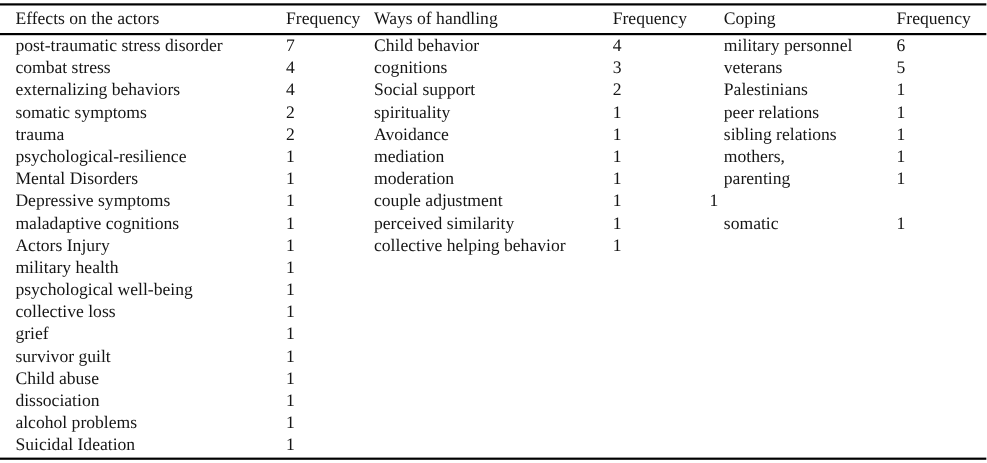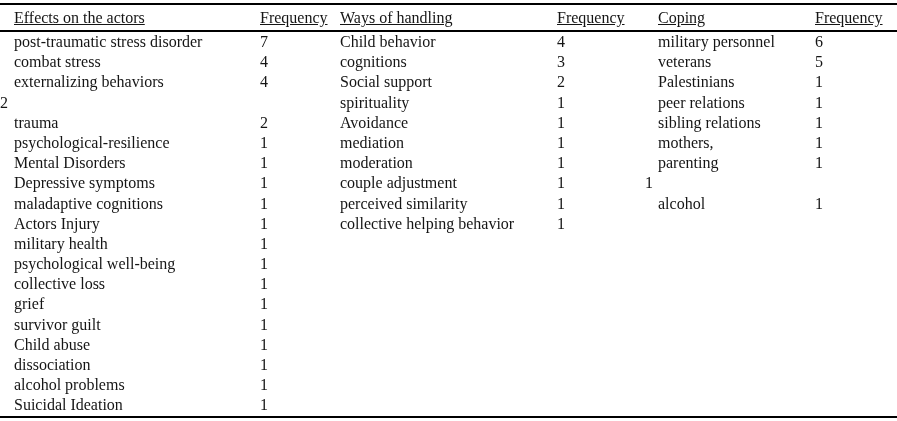--- a/index.html
+++ b/index.html
@@ -39,21 +39,20 @@
   .grid {
     display: grid;
   }
   .g0 .grid { grid-template-columns: 260px 76px; }
   .g1 .grid { grid-template-columns: 220px 72px; }
   .g2 .grid { grid-template-columns: 170px 88px; }
 
   .header-row .cell {
     height: 25px;
     line-height: 25px;
-    text-decoration: underline;
   }
   .trow .cell {
     height: 20.2px;
     line-height: 20.2px;
   }
   .cell {
     white-space: nowrap;
     overflow: hidden;
   }
   .cell.label {
@@ -103,20 +102,21 @@
         </div>
         <div class="trow grid">
           <div class="cell label">combat stress</div>
           <div class="cell freq">4</div>
         </div>
         <div class="trow grid">
           <div class="cell label">externalizing behaviors</div>
           <div class="cell freq">4</div>
         </div>
         <div class="trow grid">
+          <div class="cell label">somatic symptoms</div>
           <div class="cell freq">2</div>
         </div>
         <div class="trow grid">
           <div class="cell label">trauma</div>
           <div class="cell freq">2</div>
         </div>
         <div class="trow grid">
           <div class="cell label">psychological-resilience</div>
           <div class="cell freq">1</div>
         </div>
@@ -241,20 +241,20 @@
           <div class="cell freq">1</div>
         </div>
         <div class="trow grid">
           <div class="cell label">parenting</div>
           <div class="cell freq">1</div>
         </div>
         <div class="trow grid">
           <div class="cell freq">1</div>
         </div>
         <div class="trow grid">
-          <div class="cell label">alcohol</div>
+          <div class="cell label">somatic</div>
           <div class="cell freq">1</div>
         </div>
       </div>
   </div>
 
   <div class="rule bottom"></div>
 </div>
 
 </body></html>

